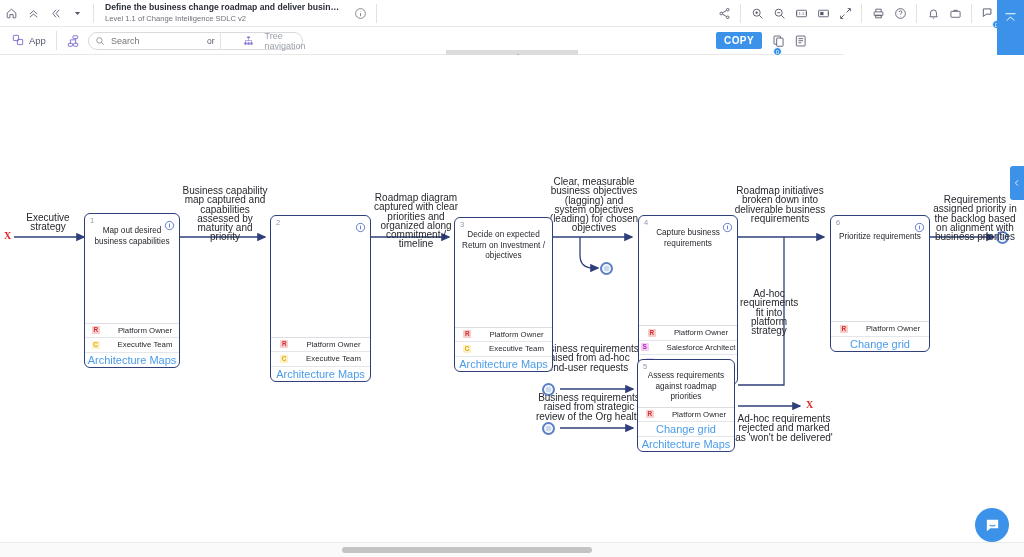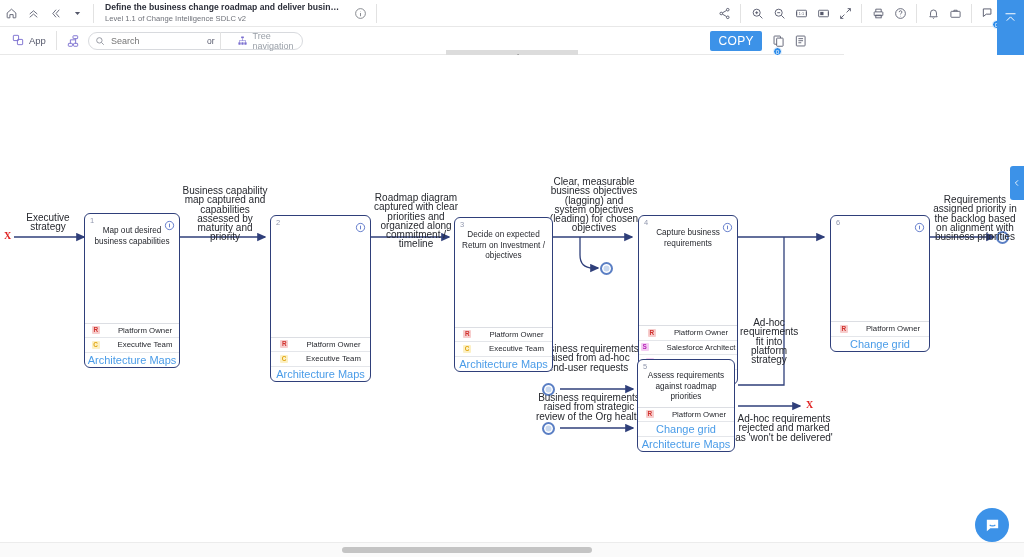--- a/index.html
+++ b/index.html
@@ -60,23 +60,23 @@
     display:flex; align-items:center; padding-left:6px;
   }
   .app-btn { display:flex; align-items:center; gap:4px; color:#55586b; font-size:9.5px; padding:0 5px; }
   .searchbox {
     display:flex; align-items:center; height:18px; width:215px;
     border:1px solid #d8dade; border-radius:9px; margin-left:4px; background:#fff;
   }
   .searchbox .si { padding:0 4px 0 6px; display:flex; color:#8f939c; }
   .ph { font-size:9px; color:#9aa0a8; }
   .or { font-size:8.5px; color:#55586b; padding:0 6px; }
-  .tnav { display:flex; align-items:center; gap:4px; border-left:1px solid #e2e2e2; padding-left:16px; height:18px;}
+  .tnav { display:flex; align-items:center; gap:10px; border-left:1px solid #e2e2e2; padding-left:22px; height:18px;}
   .copy-btn {
-    background:#3c92e8; color:#fff; font-size:12px; font-weight:normal; letter-spacing:.4px;
+    background:#3c92e8; color:#fff; font-size:10px; font-weight:bold; letter-spacing:.4px;
     padding:3px 8px; border-radius:2px;
   }
 
   
   .draft-tab {
     position:absolute; left:446px; top:50px; width:132px; height:17px;
     background:#dcdcdc; border-radius:0 0 7px 7px;
     font-size:8.5px; color:#8d8d8d; text-align:center; line-height:17px;
   }
 
@@ -390,22 +390,23 @@
 
     <div class="conn" style="left:600px; top:207px;"></div>
     <div class="conn" style="left:996px; top:176px;"></div>
     <div class="conn" style="left:542px; top:328px;"></div>
     <div class="conn" style="left:542px; top:367px;"></div>
 
     <div class="flab" style="left:20px; top:158px; width:56px;">Executive strategy</div>
     <div class="flab" style="left:182px; top:131px; width:86px;">Business capability map captured and capabilities assessed by maturity and priority</div>
     <div class="flab" style="left:372px; top:138px; width:88px;">Roadmap diagram captured with clear priorities and organized along commitment / timeline</div>
     <div class="flab" style="left:548px; top:122px; width:92px;">Clear, measurable business objectives (lagging) and system objectives (leading) for chosen objectives</div>
+    <div class="flab" style="left:734px; top:131px; width:92px;">Roadmap initiatives broken down into deliverable business requirements</div>
     <div class="flab" style="left:928px; top:140px; width:94px;">Requirements assigned priority in the backlog based on alignment with business priorities</div>
-    <div class="flab" style="left:740px; top:263px; width:58px;">Ad-hoc requirements fit into platform strategy</div>
+    <div class="flab" style="left:740px; top:234px; width:58px;">Ad-hoc requirements fit into platform strategy</div>
     <div class="flab" style="left:536px; top:289px; width:104px;">Business requirements raised from ad-hoc end-user requests</div>
     <div class="flab" style="left:534px; top:338px; width:110px;">Business requirements raised from strategic review of the Org health</div>
     <div class="flab" style="left:734px; top:359px; width:100px;">Ad-hoc requirements rejected and marked as 'won't be delivered'</div>
 
     <div class="pbox" style="left:84px; top:158px; width:96px; height:155px;">
       <span class="num">1</span>
       <span class="info">
         <svg width="11" height="11" viewBox="0 0 24 24" fill="none" stroke="#3b5bbf" stroke-width="1.7">
             <circle cx="12" cy="12" r="9"></circle>
             <path d="M12 8v8"></path>
@@ -514,20 +515,21 @@
     </div>
 
     <div class="pbox" style="left:830px; top:160px; width:100px; height:137px;">
       <span class="num">6</span>
       <span class="info">
         <svg width="11" height="11" viewBox="0 0 24 24" fill="none" stroke="#3b5bbf" stroke-width="1.7">
             <circle cx="12" cy="12" r="9"></circle>
             <path d="M12 8v8"></path>
           </svg>
       </span>
+      <div class="ptitle" style="padding-top:16px;">Prioritize requirements</div>
       <div class="rows" style="position:absolute;left:0;right:0;bottom:0;">
         <div class="rrow">
             <span class="rbadge R">R</span>
             <span>Platform Owner</span>
           </div>
         <div class="rrow">
             <span class="link-row">Change grid</span>
           </div>
       </div>
     </div>

